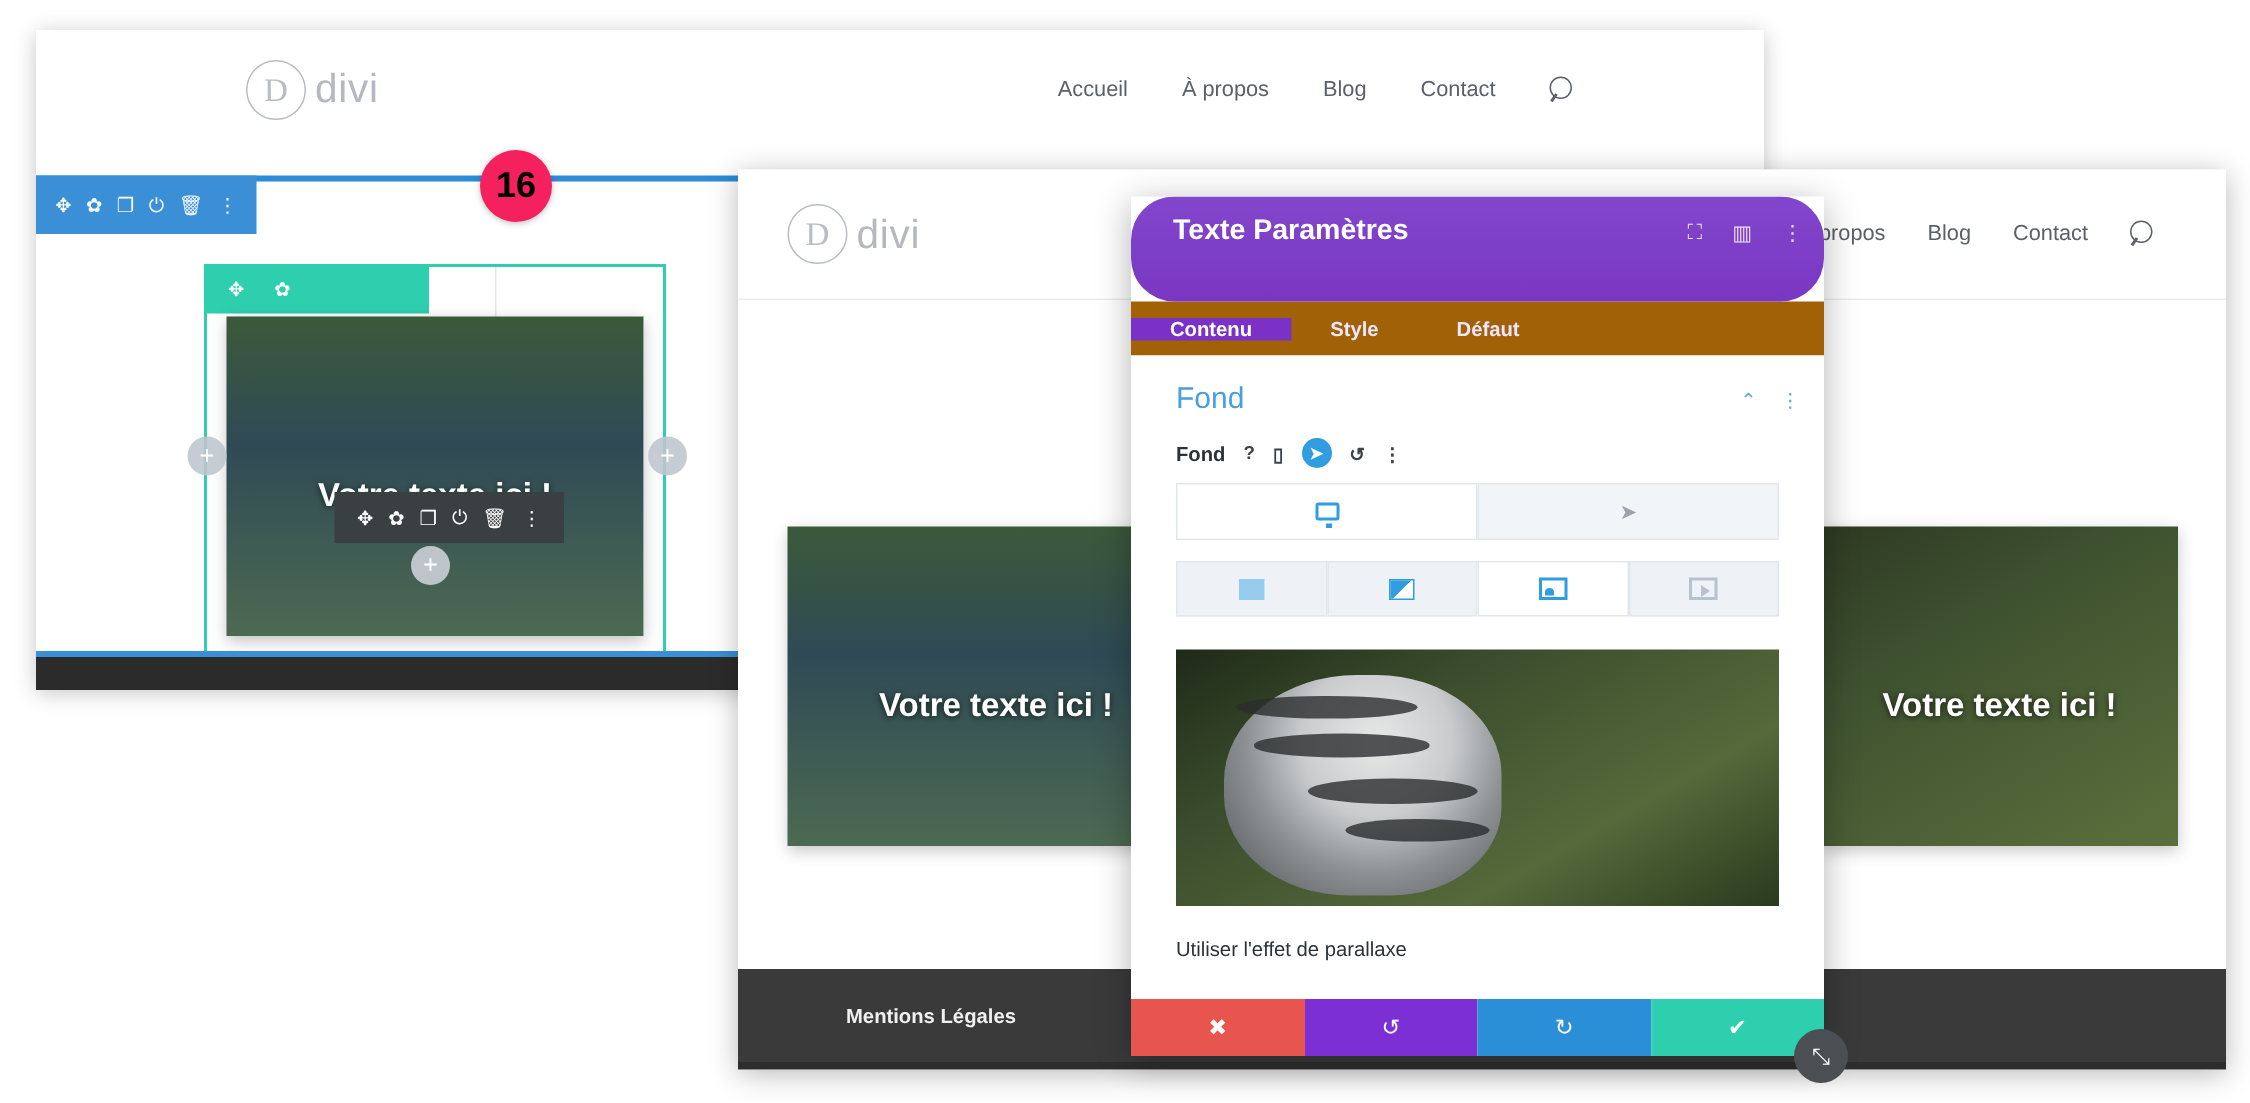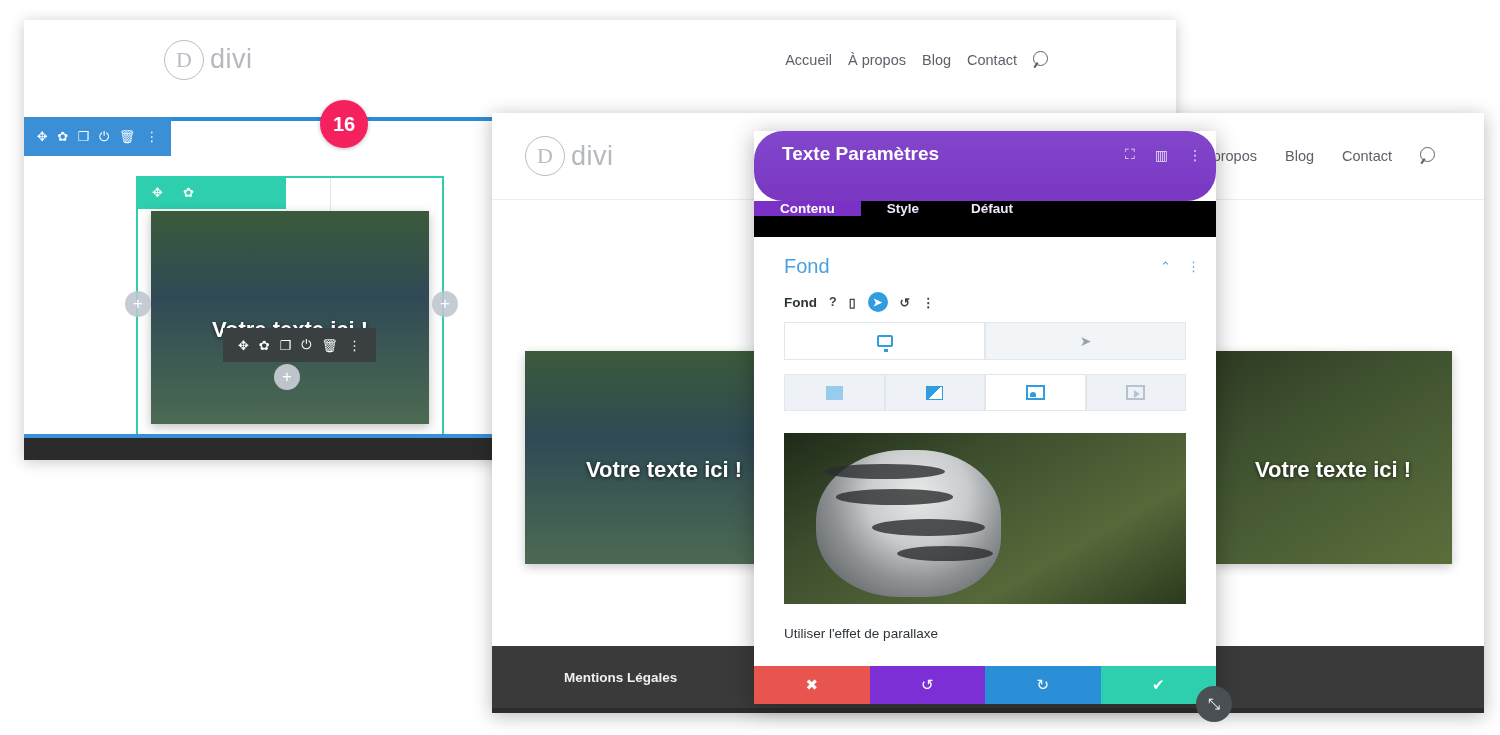--- a/index.html
+++ b/index.html
@@ -23,21 +23,21 @@
     background:#fff; display:flex; align-items:center;
   }
   .logo { display:flex; align-items:center; gap:6px; }
   .logo-circle {
     width:40px; height:40px; border-radius:50%;
     border:1.6px solid #b9bcc2; display:flex; align-items:center; justify-content:center;
     font-size:22px; color:#b9bcc2; font-family:"Liberation Serif", serif;
   }
   .logo-text { font-size:27px; color:#b5b8be; letter-spacing:0.5px; font-weight:400; }
 
-  .w1-nav { margin-left:auto; display:flex; align-items:center; gap:16px; }
+  .w1-nav { margin-left:auto; display:flex; align-items:center; gap:36px; }
   .navlink { font-size:14.5px; color:#5c6168; white-space:nowrap; }
   .search-ico { width:18px; height:18px; position:relative; display:inline-block; }
   .search-ico::before{
     content:""; position:absolute; left:0; top:0; width:13px; height:13px;
     border:1.6px solid #5c6168; border-radius:50%;
   }
   .search-ico::after{
     content:""; position:absolute; left:2px; top:11px; width:1.6px; height:6px;
     background:#5c6168; transform:rotate(35deg);
   }
@@ -95,21 +95,21 @@
   }
   
   .tooltip{
     position:absolute; left:196px; top:139px; width:148px; height:36px;
     background:#3a3f41; border:3px solid #ef2d5e; border-radius:2px;
     color:#fff; font-size:12.5px; font-weight:bold; display:flex;
     align-items:center; justify-content:center; z-index:8;
   }
   .badge16{
     position:absolute; width:48px; height:48px; border-radius:50%;
-    background:#f5215e; color:#ffffff; font-size:20px; font-weight:bold;
+    background:#f5215e; color:#000000; font-size:24px; font-weight:bold;
     display:flex; align-items:center; justify-content:center; z-index:20;
     box-shadow:0 1px 4px rgba(0,0,0,.25);
   }
   .b1{ left:320px; top:100px; }
 
   .w1-footer{
     position:absolute; left:0; bottom:0; width:100%; height:26px;
     background:#2b2b2b; border-top:4px solid #3a8fd6;
   }
 
@@ -161,21 +161,21 @@
   .p-head{
     height:70px; background:#7d3cc4;
     background:linear-gradient(180deg,#8246cc 0%,#7a37c2 100%);
     padding:12px 14px 0 28px; position:relative;border-radius:29px;
   }
   .p-title{ color:#fff; font-size:19px; font-weight:bold; }
   .p-preset{ color:#e3d2f4; font-size:12.5px; margin-top:5px; }
   .p-head-icons{ position:absolute; right:14px; top:15px; display:flex; align-items:center; gap:20px; }
   .p-hi{ color:#e9dbfa; font-size:14px; }
 
-  .p-tabs{ height:36px; background:#000000; display:flex; align-items:flex-start; }
+  .p-tabs{ height:36px; background:#a16207; display:flex; align-items:center; }
   .p-tab{
     display:flex; align-items:center; justify-content:center;
     color:#f1e6fd; font-size:13.5px; font-weight:bold; padding:0 26px;
   }
   .p-tab.active{ background:#7b31c5; color:#fff; }
 
   .p-scroll{ flex:1; background:#fff; padding:0; position:relative; overflow:hidden; }
 
   .sec-title-row{ display:flex; align-items:center; padding:18px 16px 0 30px; }
   .sec-title{ color:#4a9fe0; font-size:20px; font-weight:400; }

